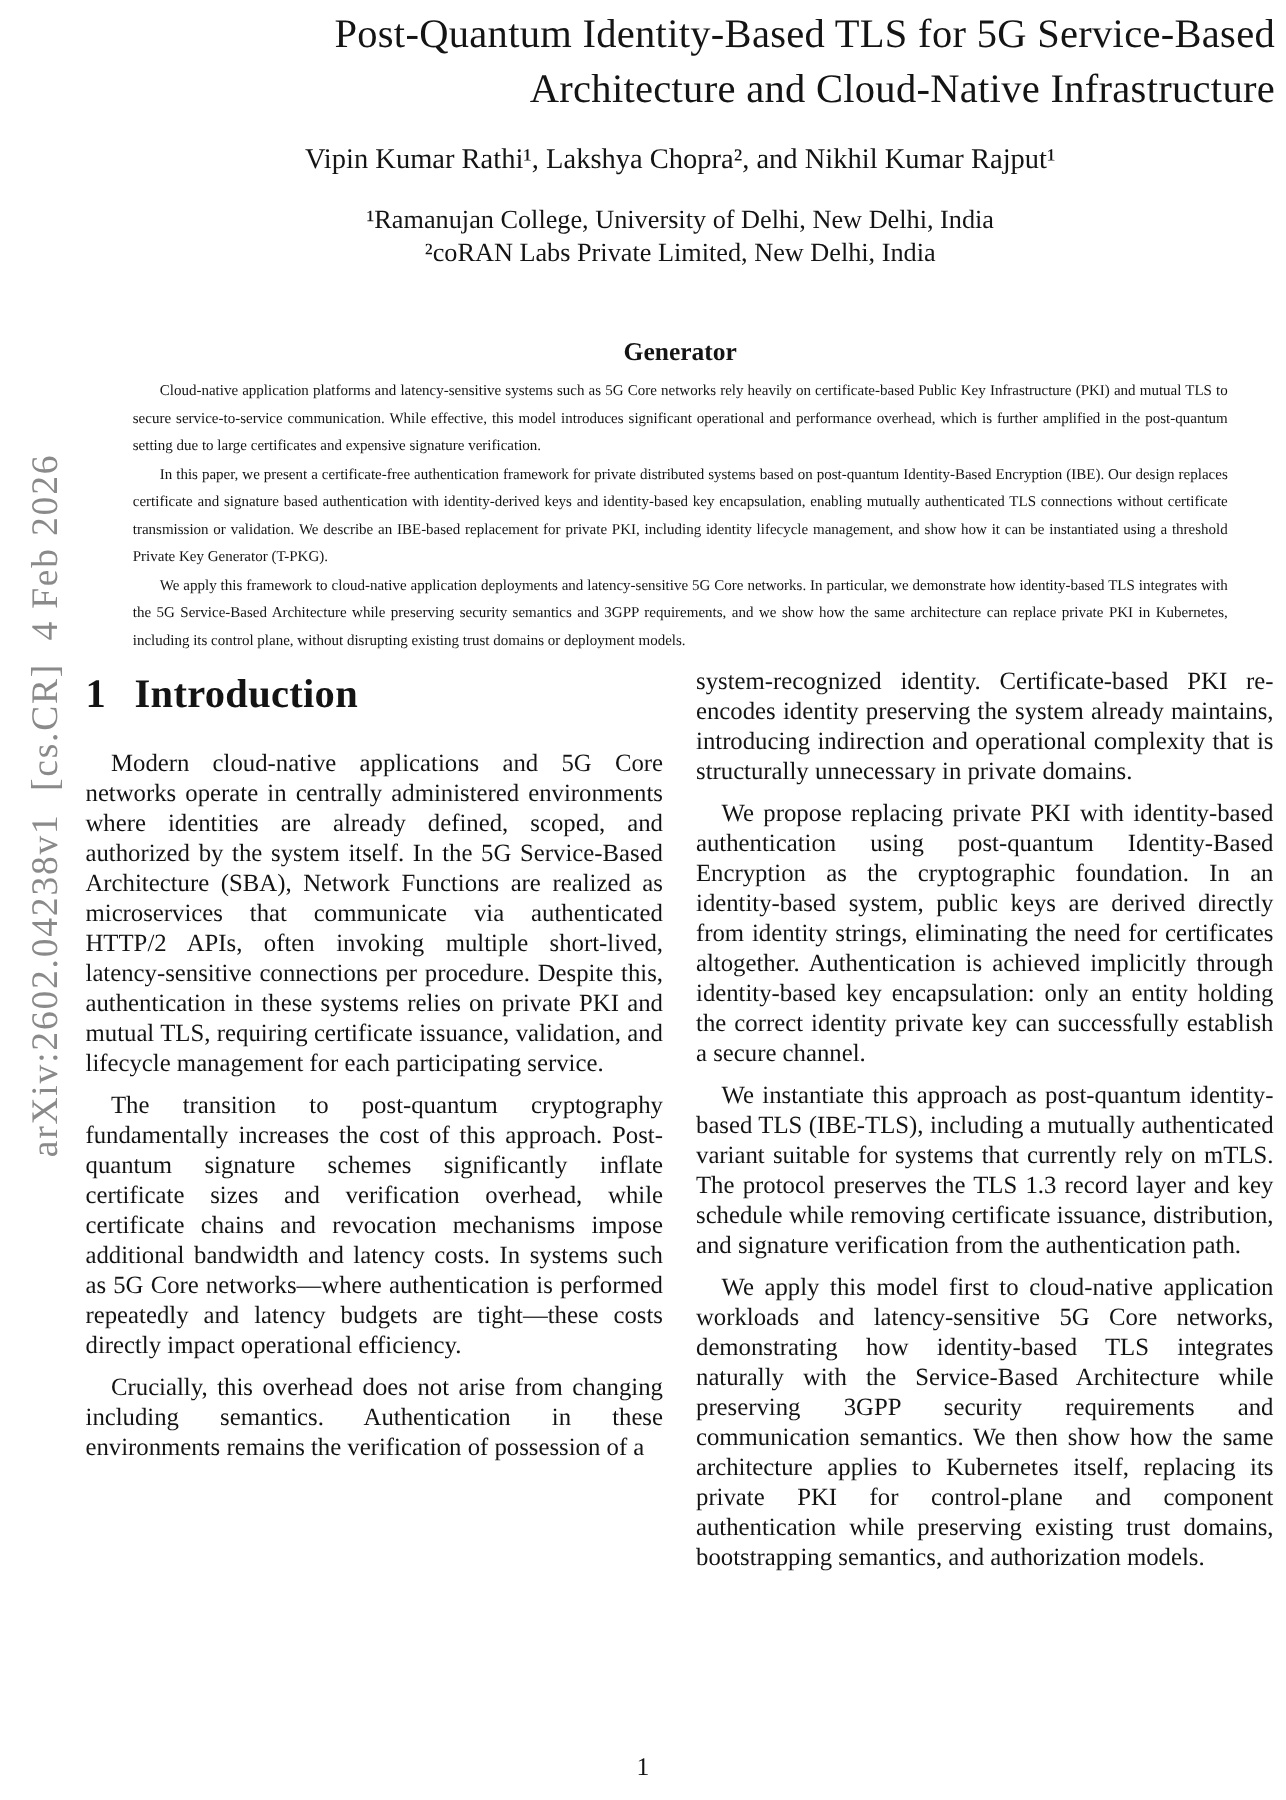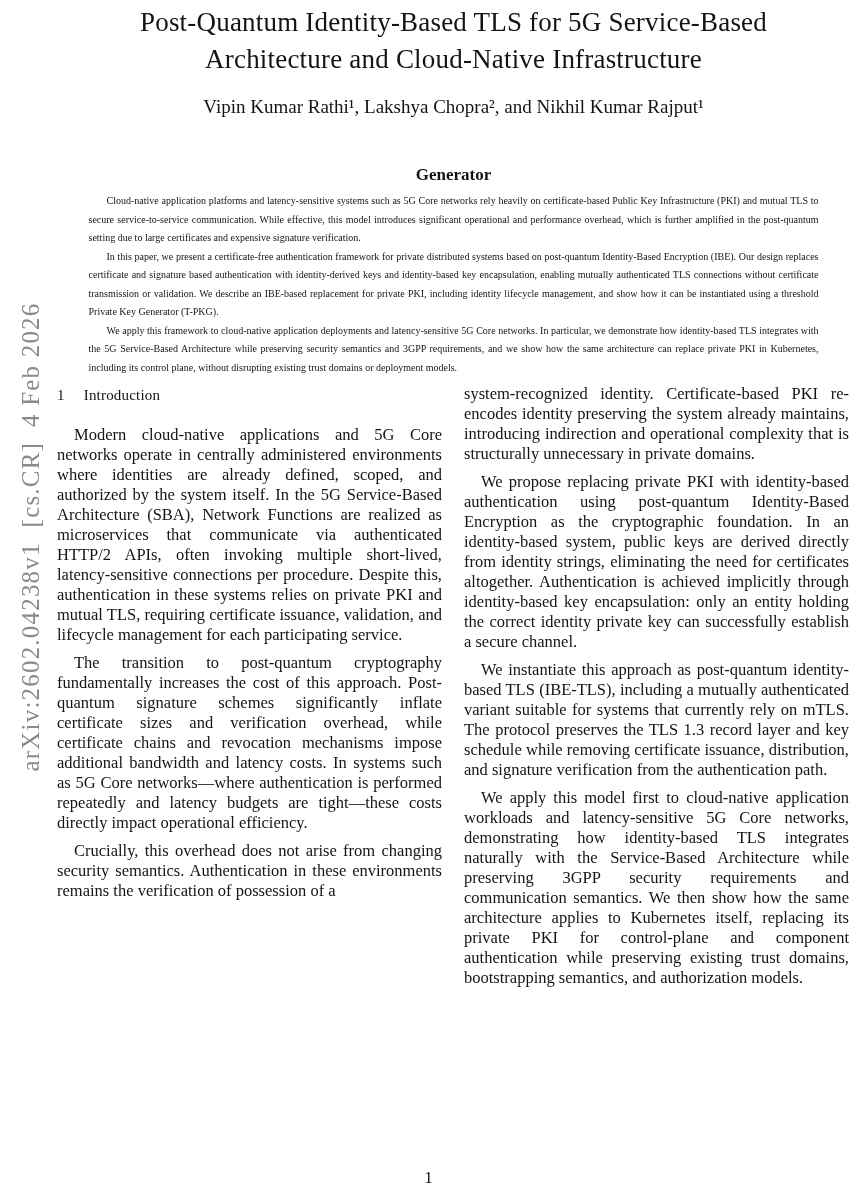--- a/index.html
+++ b/index.html
@@ -21,21 +21,21 @@
     letter-spacing: 1.2px;
     color: #8a8a8a;
     white-space: pre;
   }
   .content {
     position: absolute;
     top: 0;
     left: 57px;
     width: 793px;
   }
-  .title-block { margin-top: 4px; text-align: center; }
+  .title-block { margin-top: 4px; text-align: right; }
   .title-line {
     font-size: 27px;
     line-height: 37px;
     font-weight: normal;
     letter-spacing: 0.2px;
   }
   .authors-line {
     margin-top: 17px;
     text-align: center;
     font-size: 19px;
@@ -61,22 +61,22 @@
     text-align: justify;
   }
   .abstract-body p { margin: 0; text-indent: 18px; }
   .columns {
     display: flex;
     gap: 22px;
     margin-top: 7px;
   }
   .col { width: 385px; }
   .section-heading {
-    font-size: 15px;
-    font-weight: normal;
+    font-size: 27px;
+    font-weight: bold;
     margin: 3px 0 21px 0;
     letter-spacing: 0.2px;
   }
   .section-heading .sec-num { margin-right: 19px; }
   .col p {
     margin: 0;
     font-size: 16.5px;
     line-height: 20px;
     text-align: justify;
     text-indent: 17px;
@@ -101,38 +101,42 @@
 
   <div class="content">
 
     <div class="title-block">
       <div class="title-line">Post-Quantum Identity-Based TLS for 5G Service-Based</div>
       <div class="title-line">Architecture and Cloud-Native Infrastructure</div>
     </div>
 
     <div class="authors-line">Vipin Kumar Rathi¹, Lakshya Chopra², and Nikhil Kumar Rajput¹</div>
 
+    <div class="affiliations">
+      <div>¹Ramanujan College, University of Delhi, New Delhi, India</div>
+      <div>²coRAN Labs Private Limited, New Delhi, India</div>
+    </div>
 
     <div class="abstract-heading">Generator</div>
 
     <div class="abstract-body">
       <p>Cloud-native application platforms and latency-sensitive systems such as 5G Core networks rely heavily on certificate-based Public Key Infrastructure (PKI) and mutual TLS to secure service-to-service communication. While effective, this model introduces significant operational and performance overhead, which is further amplified in the post-quantum setting due to large certificates and expensive signature verification.</p>
       <p>In this paper, we present a certificate-free authentication framework for private distributed systems based on post-quantum Identity-Based Encryption (IBE). Our design replaces certificate and signature based authentication with identity-derived keys and identity-based key encapsulation, enabling mutually authenticated TLS connections without certificate transmission or validation. We describe an IBE-based replacement for private PKI, including identity lifecycle management, and show how it can be instantiated using a threshold Private Key Generator (T-PKG).</p>
       <p>We apply this framework to cloud-native application deployments and latency-sensitive 5G Core networks. In particular, we demonstrate how identity-based TLS integrates with the 5G Service-Based Architecture while preserving security semantics and 3GPP requirements, and we show how the same architecture can replace private PKI in Kubernetes, including its control plane, without disrupting existing trust domains or deployment models.</p>
     </div>
 
     <div class="columns">
 
       <div class="col">
         <div class="section-heading">
           <span class="sec-num">1</span><span>Introduction</span>
         </div>
         <p>Modern cloud-native applications and 5G Core networks operate in centrally administered environments where identities are already defined, scoped, and authorized by the system itself. In the 5G Service-Based Architecture (SBA), Network Functions are realized as microservices that communicate via authenticated HTTP/2 APIs, often invoking multiple short-lived, latency-sensitive connections per procedure. Despite this, authentication in these systems relies on private PKI and mutual TLS, requiring certificate issuance, validation, and lifecycle management for each participating service.</p>
         <p>The transition to post-quantum cryptography fundamentally increases the cost of this approach. Post-quantum signature schemes significantly inflate certificate sizes and verification overhead, while certificate chains and revocation mechanisms impose additional bandwidth and latency costs. In systems such as 5G Core networks—where authentication is performed repeatedly and latency budgets are tight—these costs directly impact operational efficiency.</p>
-        <p>Crucially, this overhead does not arise from changing security semantics. Authentication in these environments remains the verification of possession of a</p>
+        <p>Crucially, this overhead does not arise from changing including semantics. Authentication in these environments remains the verification of possession of a</p>
       </div>
 
       <div class="col">
         <p class="noindent">system-recognized identity. Certificate-based PKI re-encodes identity preserving the system already maintains, introducing indirection and operational complexity that is structurally unnecessary in private domains.</p>
         <p>We propose replacing private PKI with identity-based authentication using post-quantum Identity-Based Encryption as the cryptographic foundation. In an identity-based system, public keys are derived directly from identity strings, eliminating the need for certificates altogether. Authentication is achieved implicitly through identity-based key encapsulation: only an entity holding the correct identity private key can successfully establish a secure channel.</p>
         <p>We instantiate this approach as post-quantum identity-based TLS (IBE-TLS), including a mutually authenticated variant suitable for systems that currently rely on mTLS. The protocol preserves the TLS 1.3 record layer and key schedule while removing certificate issuance, distribution, and signature verification from the authentication path.</p>
         <p>We apply this model first to cloud-native application workloads and latency-sensitive 5G Core networks, demonstrating how identity-based TLS integrates naturally with the Service-Based Architecture while preserving 3GPP security requirements and communication semantics. We then show how the same architecture applies to Kubernetes itself, replacing its private PKI for control-plane and component authentication while preserving existing trust domains, bootstrapping semantics, and authorization models.</p>
       </div>
 
     </div>

